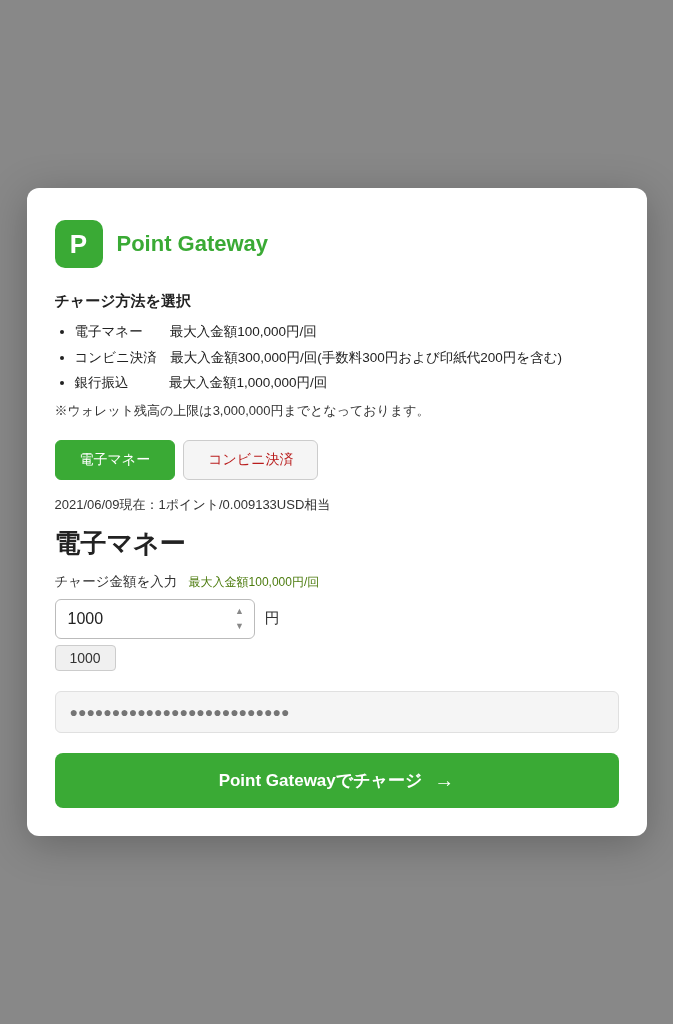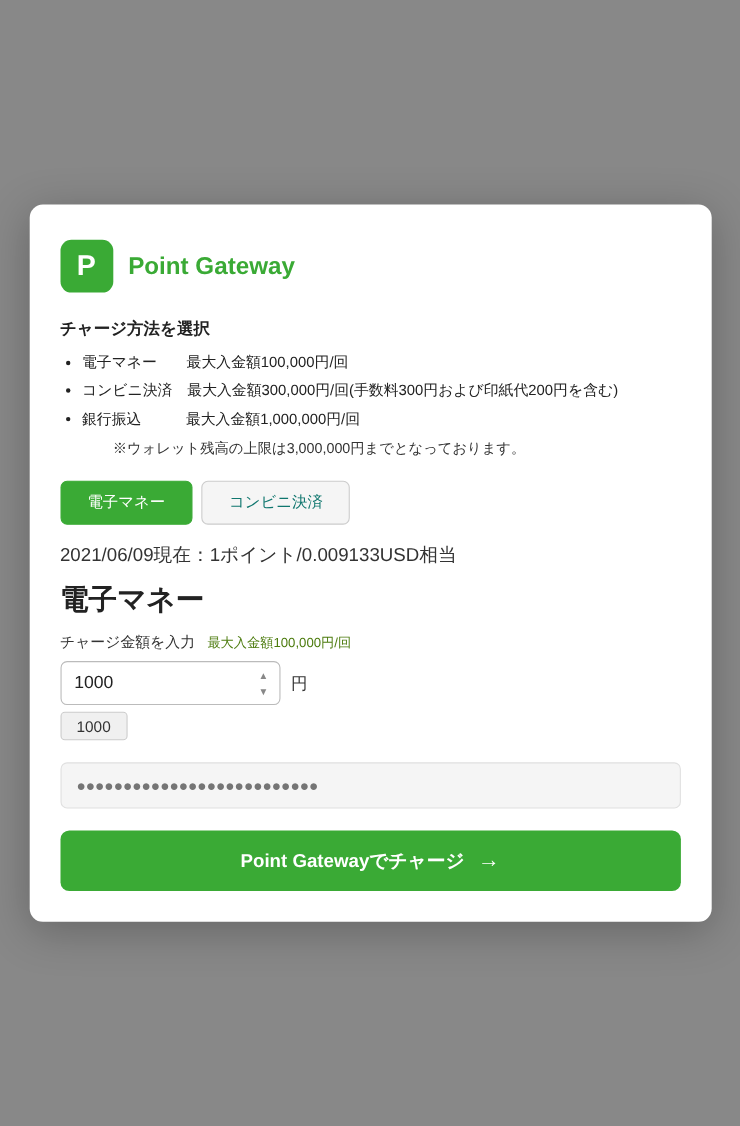--- a/index.html
+++ b/index.html
@@ -58,44 +58,43 @@
     .bullet-list li {
       font-size: 13.5px;
       color: #222;
       margin-bottom: 4px;
       line-height: 1.6;
     }
     .note-text {
       font-size: 13px;
       color: #333;
       margin-bottom: 20px;
-      margin-left: 48px;
     }
     .tab-group {
       display: flex;
       gap: 8px;
       margin-bottom: 16px;
     }
     .tab-btn {
       padding: 10px 24px;
       border-radius: 6px;
       border: 1px solid #ccc;
       background: #f5f5f5;
       font-size: 14px;
       cursor: pointer;
-      color: #0f766e;
+      color: #b91c1c;
       font-weight: 500;
     }
     .tab-btn.active {
       background: #3aaa35;
       color: #fff;
       border-color: #3aaa35;
     }
     .rate-text {
-      font-size: 17px;
+      font-size: 13px;
       color: #333;
       margin-bottom: 12px;
     }
     .emoney-title {
       font-size: 26px;
       font-weight: bold;
       color: #222;
       margin-bottom: 12px;
     }
     .input-label {

